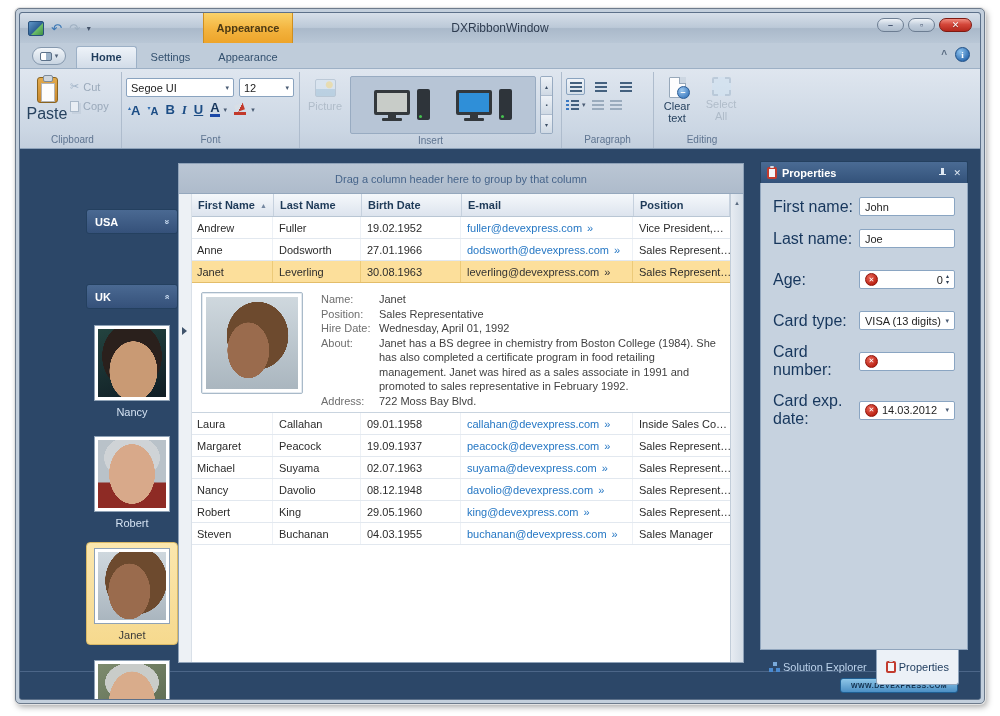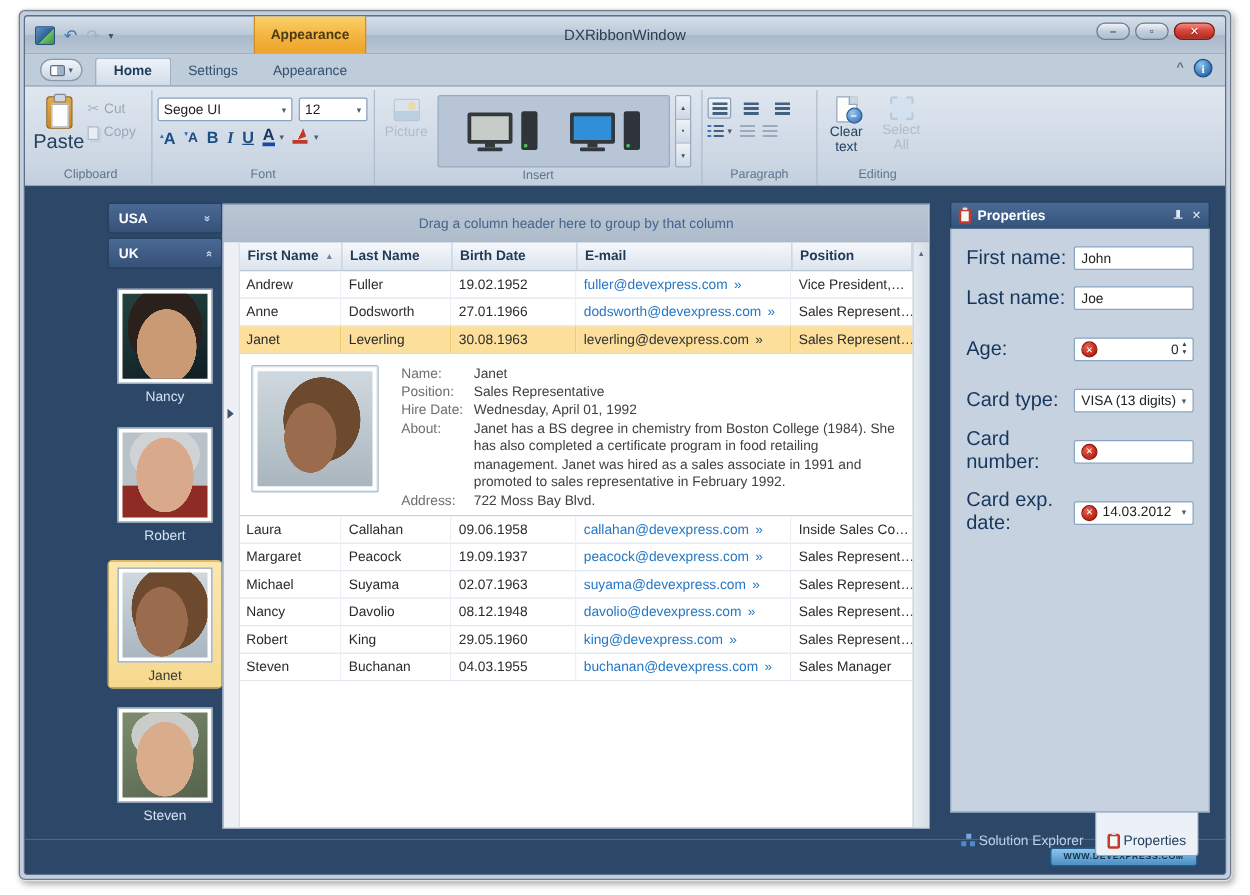--- a/index.html
+++ b/index.html
@@ -146,21 +146,21 @@
   .bigbtn-lbl { font-size:11px; color:#27425f; text-align:center; line-height:12px; margin-top:2px; width:40px; }
   .bigbtn-lbl.grey { color:#8d9cab; }
 
   
   .main { position:relative; flex:1; background:#2c4768; }
 
   
   .sidebar { position:absolute; left:66px; top:13px; width:92px; bottom:0; display:flex; flex-direction:column; }
   .side-header { height:25px; flex:0 0 25px; margin-bottom:3px; border-radius:3px;
                  background:linear-gradient(#4a6992,#35517a); border:1px solid #24405f;
-                 display:flex; align-items:center; padding:0 8px; color:#fff; font-size:11px; font-weight:bold; }
+                 display:flex; align-items:center; padding:0 8px; color:#fff; font-size:11px; font-weight:bold;margin-top:47px; }
   .side-chev { margin-left:auto; font-size:9px; color:#cfe0f4; display:inline-block; }
   .rot-down { transform:rotate(90deg); }
   .rot-up { transform:rotate(-90deg); }
   .people { display:flex; flex-direction:column; align-items:center; padding-top:8px; }
   .person { display:flex; flex-direction:column; align-items:center; margin-bottom:10px; width:100%; padding:5px 0 3px; }
   .person.selected { background:linear-gradient(#fbe7ae,#f6d98e); border-radius:4px; border:1px solid #d9b967; }
   .photo-frame { width:76px; height:76px; background:#fff; border:1px solid #8fa2b6; padding:3px; }
   .photo { width:100%; height:100%; }
   .photo.nancy { background:radial-gradient(ellipse 24px 30px at 52% 62%, #c99a74 99%, transparent 100%),
                  radial-gradient(ellipse 30px 34px at 50% 40%, #2a201c 99%, transparent 100%),
@@ -249,21 +249,21 @@
          background:radial-gradient(circle at 35% 30%, #e86252, #b71d10 80%); border:1px solid #8f150b;
          color:#fff; font-size:7px; font-weight:bold; display:flex; align-items:center; justify-content:center; }
   .pinput .val { margin-left:4px; }
   .pinput .val.right { margin-left:auto; }
   .spin { margin-left:3px; display:flex; flex-direction:column; gap:1px; }
   .spin span { font-size:6px; line-height:5px; color:#2e3f55; }
   .pinput .caret { margin-left:auto; font-size:7px; color:#4a5c74; }
 
   
   .dock-tabs { position:absolute; left:740px; top:501px; width:208px; height:23px; display:flex; }
-  .dtab { display:flex; align-items:flex-start; gap:3px; padding:17px 9px; font-size:11px; }
+  .dtab { display:flex; align-items:center; gap:3px; padding:17px 9px; font-size:11px; }
   .dtab.inactive { color:#bcd2ea; }
   .dtab.active { background:#ecf1f7; border:1px solid #90a5bd; border-top:none; border-radius:0 0 3px 3px;
                  color:#1c3a5c; }
   .sol-ico { position:relative; width:11px; height:11px; }
   .sol-ico::before { content:""; position:absolute; left:4px; top:0; width:4px; height:4px; background:#79a9d9; }
   .sol-ico::after { content:""; position:absolute; left:0; top:6px; width:4px; height:4px; background:#4a8ad0; box-shadow:7px 0 0 #4a8ad0; }
 
   
   .statusbar { height:28px; flex:0 0 28px; background:#2c4768; border-top:1px solid #4c6688;
                display:flex; align-items:center; justify-content:flex-end; padding-right:22px; }
@@ -551,21 +551,21 @@
                       <span class="dval">722 Moss Bay Blvd.</span>
                     </div>
             </div>
           </div>
         </div>
 
         <div class="grow">
           <div class="cell w-ind"></div>
           <div class="cell w-first">Laura</div>
           <div class="cell w-last">Callahan</div>
-          <div class="cell w-birth">09.06.1958</div>
+          <div class="cell w-birth">09.01.1958</div>
           <div class="cell w-email">
                   <span class="email-link">callahan@devexpress.com</span>
                   <span class="email-more">»</span>
                 </div>
           <div class="cell w-pos">Inside Sales Co…</div>
         </div>
         <div class="grow">
           <div class="cell w-ind"></div>
           <div class="cell w-first">Margaret</div>
           <div class="cell w-last">Peacock</div>

